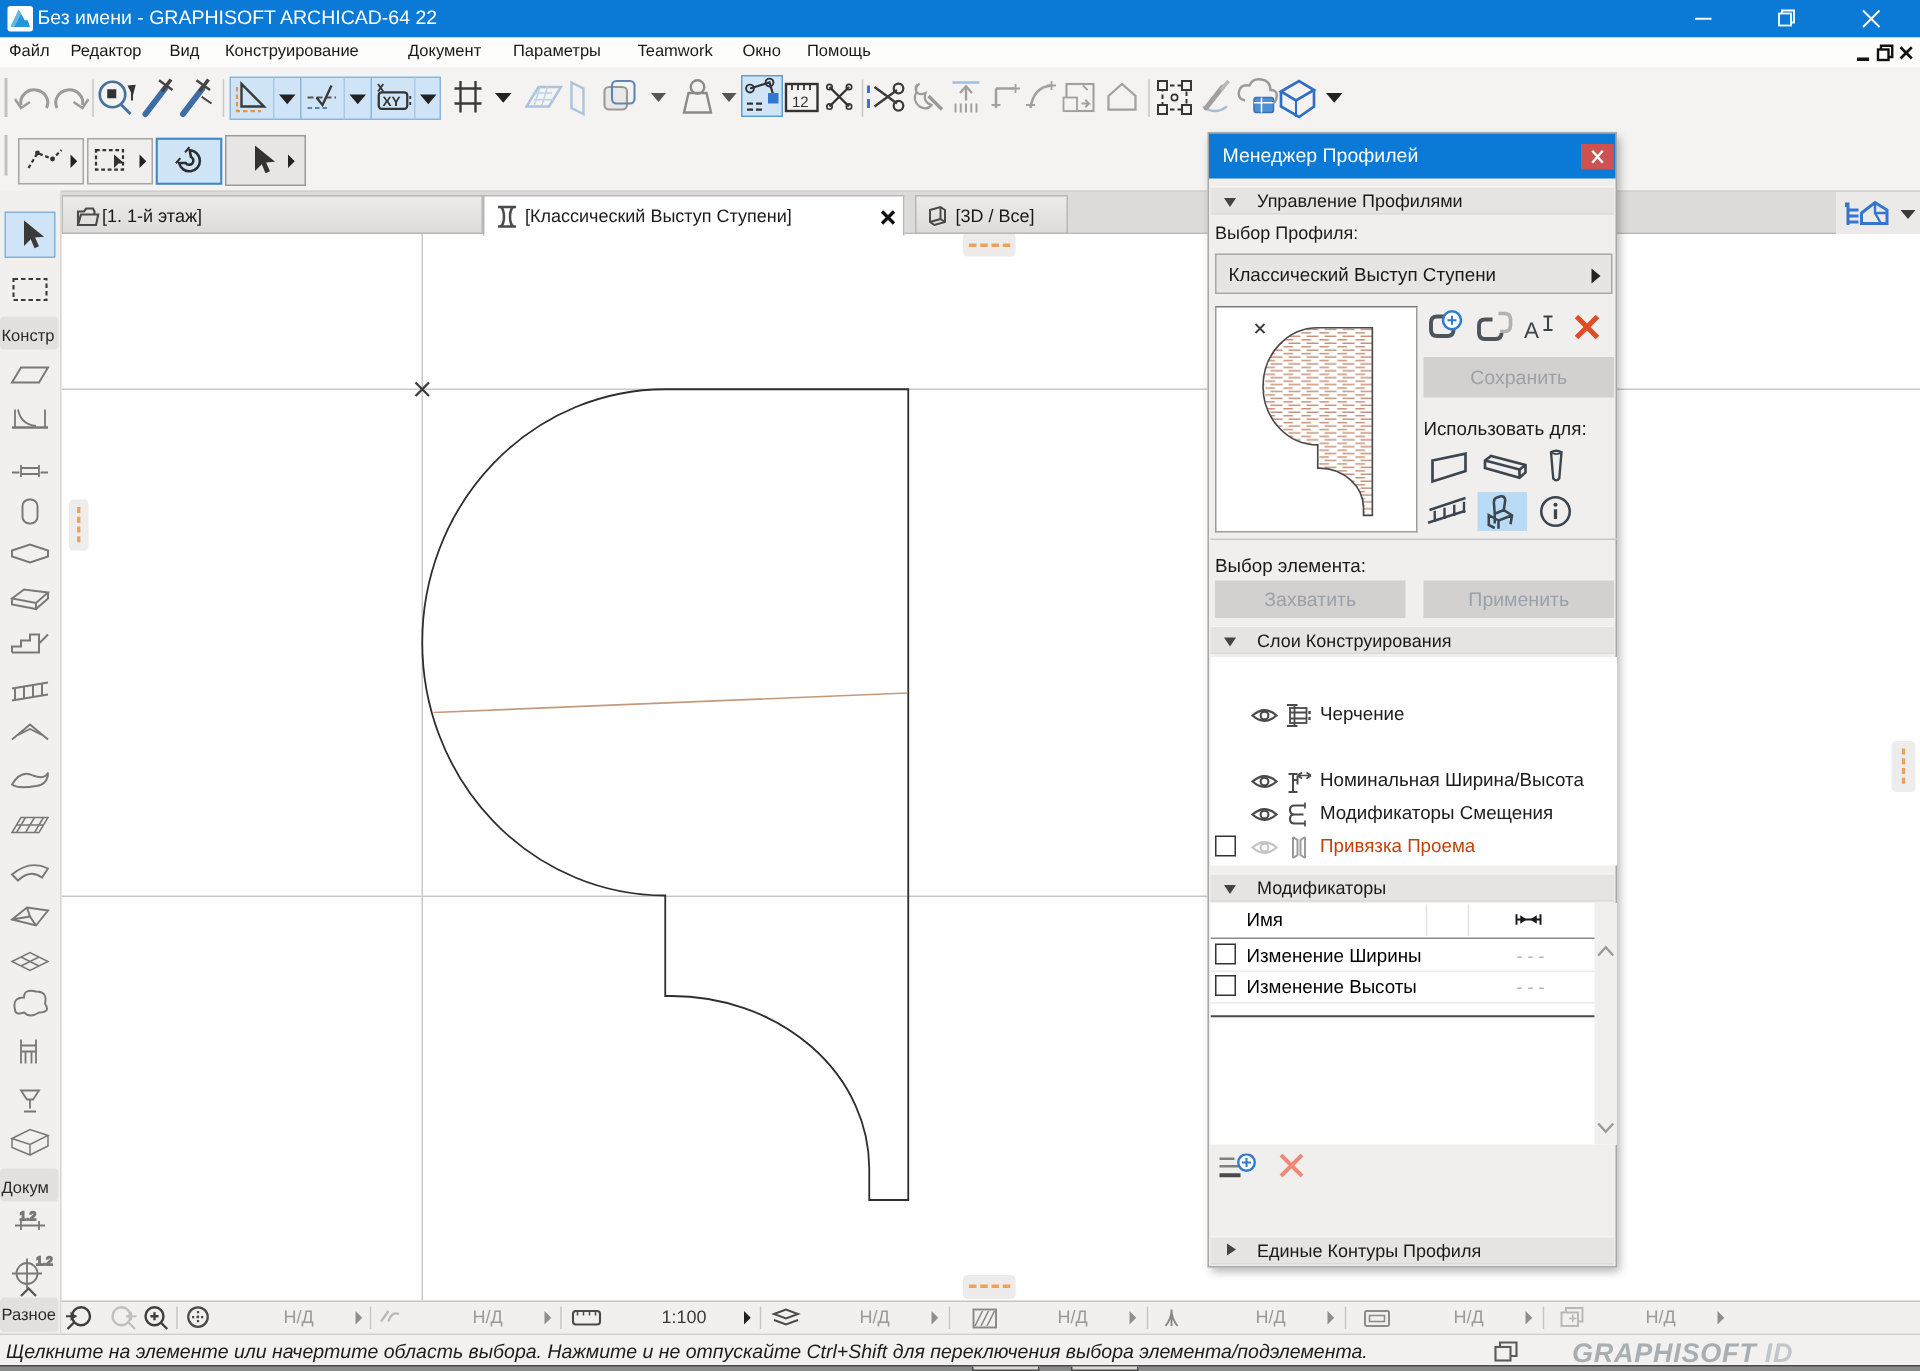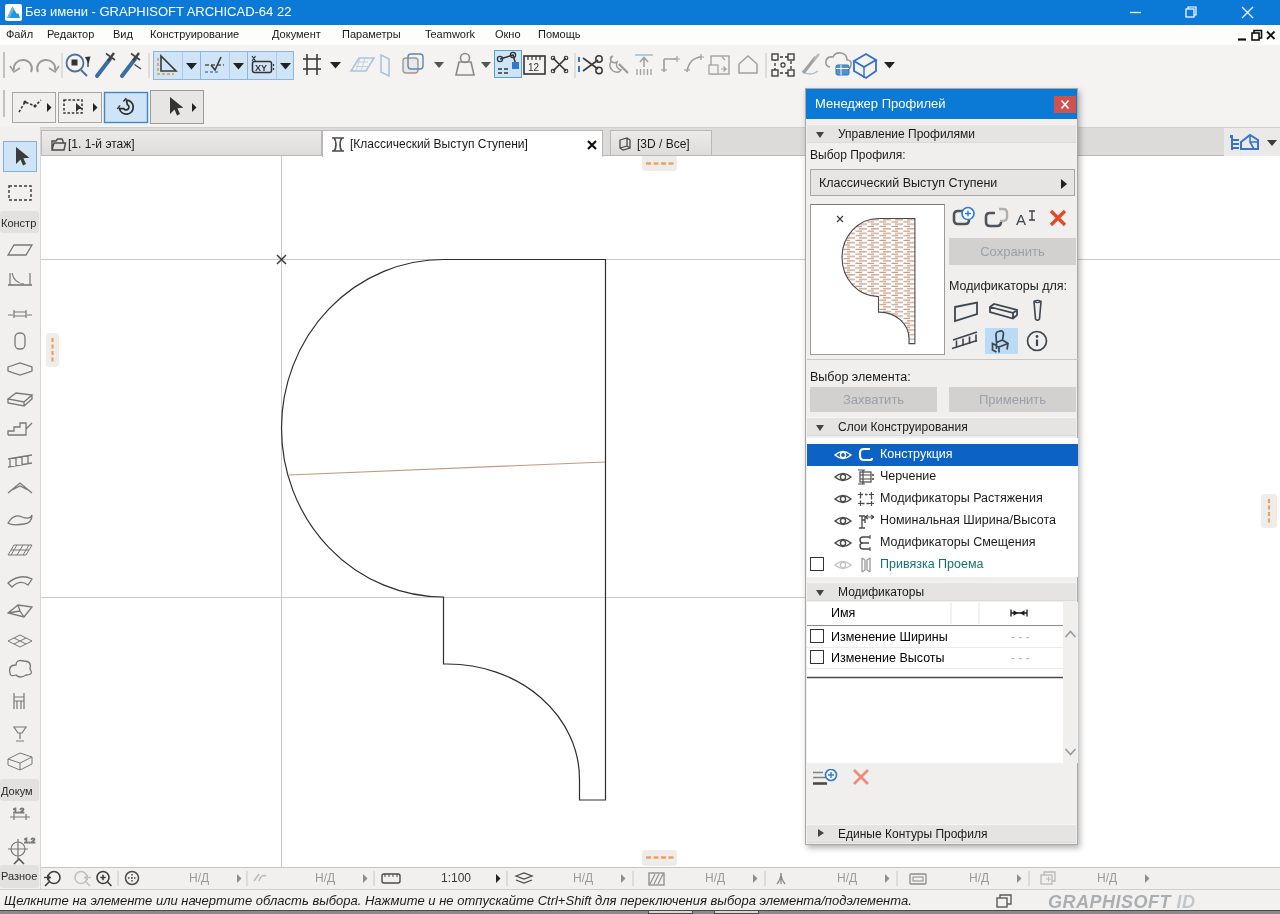--- a/index.html
+++ b/index.html
@@ -449,21 +449,21 @@
 <path d="M13 5 H8 Q4 5 4 9 V14 Q4 18 8 18 H15 Q19 18 19 14" fill="none" stroke="#4d545b" stroke-width="2.6"></path>
 <circle cx="18" cy="7.5" r="6" fill="#fff" stroke="#2e7cd0" stroke-width="1.7"></circle>
 <path d="M18 4.5 v6 m-3 -3 h6" stroke="#2e7cd0" stroke-width="1.4"></path>
 <path d="M49 3 H53 Q57 3 57 7 V11 Q57 15 53 15 H50" fill="none" stroke="#b2b1b0" stroke-width="2.4"></path>
 <path d="M45 7 H40 Q36 7 36 11 V16 Q36 20 40 20 H47 Q51 20 51 16" fill="none" stroke="#4d545b" stroke-width="2.6"></path>
 <text x="66" y="19" font-size="15" fill="#3c4349" font-family="Liberation Sans">A</text>
 <path d="M79 5 h6 m-3 0 v9 m-3 0 h6" stroke="#3c4349" stroke-width="1.4" fill="none"></path>
 <path d="M101 5 L115 19 M115 5 L101 19" stroke="#e14b26" stroke-width="3.4"></path>
 </svg>
 <div class="dbtn" style="left:143px;top:149px;height:27px;line-height:27px">Сохранить</div>
-<div class="lbl12" style="left:143px;top:190px">Модификаторы для:</div>
+<div class="lbl12" style="left:143px;top:190px">Использовать для:</div>
 
 <svg width="130" height="80" style="position:absolute;left:143px;top:206px">
 <g fill="none" stroke="#3c4650" stroke-width="1.8">
 <path d="M6 12 L28 7.5 L28 19 L6 26 Z"></path>
 <path d="M41 12 L45 9 L68 15 L68 20 L64 23.5 L41 17 Z M41 12 L64 18 L64 23.5 M64 18 L68 15"></path>
 <path d="M85 6.5 Q88.5 4.5 92 6.5 L90.5 24 Q88.5 26.5 86.5 24 Z" stroke-width="1.6"></path>
 <path d="M85 6.5 Q88.5 9 92 6.5" stroke-width="1.2"></path>
 </g>
 <g fill="none" stroke="#3c4650" stroke-width="1.6">
 <path d="M4 45 L28 37 M7.5 45.5 V53 M14 43.5 V51 M20.5 41.5 V49 M27 39.5 V47 M3 53.5 L28 45.5"></path>
@@ -479,57 +479,34 @@
 <div style="position:absolute;left:1px;top:270px;width:271px;height:1px;background:#c9c8c7"></div>
 <div class="lbl12" style="left:4px;top:281px">Выбор элемента:</div>
 <div class="dbtn" style="left:4px;top:298px">Захватить</div>
 <div class="dbtn" style="left:143px;top:298px">Применить</div>
 <div class="band" style="top:328px">
         <div class="tri-d"></div>
         <div class="bandtxt">Слои Конструирования</div>
       </div>
 
 <div style="position:absolute;left:1px;top:349px;width:271px;height:139px;background:#fff">
-<div class="lrow" style="top:6px;background:#0c63c5;color:#fff;left:0;width:271px">
-<svg class="eyeic" width="20" height="14" style="position:absolute;left:26px;top:4px">
-            <path d="M2 7 Q10 0 18 7 Q10 14 2 7 Z" fill="none" stroke="#fff" stroke-width="1.5"></path>
-            <circle cx="10" cy="7" r="2.6" fill="none" stroke="#fff" stroke-width="1.4"></circle>
-          </svg>
-<svg width="18" height="18" style="position:absolute;left:50px;top:2px">
-            <path d="M13 3 H7 Q3 3 3 7 V10 Q3 14 7 14 H13 Q15 14 15 12" fill="none" stroke="#fff" stroke-width="2.2"></path>
-          </svg>
-<span class="ltxt">Конструкция</span>
-</div>
 <div class="lrow" style="top:28px;left:0">
 <svg width="20" height="14" style="position:absolute;left:26px;top:4px">
             <path d="M2 7 Q10 0 18 7 Q10 14 2 7 Z" fill="none" stroke="#4a4a4a" stroke-width="1.5"></path>
             <circle cx="10" cy="7" r="2.6" fill="none" stroke="#4a4a4a" stroke-width="1.4"></circle>
           </svg>
 <svg width="18" height="18" style="position:absolute;left:50px;top:2px">
             <g fill="none" stroke="#4a4a4a" stroke-width="1.2">
               <rect x="3" y="4" width="11" height="10"></rect>
               <path d="M3 7 H14 M3 11 H14 M6 4 V14 M6 1.5 V4 M6 14 V16.5 M1 2 H8 M1 16 H8"></path>
               <path d="M16 6 v2 m0 2 v2" stroke-width="1.6"></path>
             </g>
           </svg>
 <span class="ltxt">Черчение</span>
 </div>
-<div class="lrow" style="top:50px;left:0">
-<svg width="20" height="14" style="position:absolute;left:26px;top:4px">
-            <path d="M2 7 Q10 0 18 7 Q10 14 2 7 Z" fill="none" stroke="#4a4a4a" stroke-width="1.5"></path>
-            <circle cx="10" cy="7" r="2.6" fill="none" stroke="#4a4a4a" stroke-width="1.4"></circle>
-          </svg>
-<svg width="18" height="18" style="position:absolute;left:50px;top:2px">
-            <g fill="none" stroke="#4a4a4a" stroke-width="1.3">
-              <rect x="3.5" y="4.5" width="11" height="9" stroke-dasharray="2.5 2"></rect>
-              <path d="M3.5 2 v5 m-2.5 -2.5 h5 M14.5 2 v5 m-2.5 -2.5 h5 M3.5 11 v5 m-2.5 -2.5 h5 M14.5 11 v5 m-2.5 -2.5 h5" stroke-width="1.1"></path>
-            </g>
-          </svg>
-<span class="ltxt">Модификаторы Растяжения</span>
-</div>
 <div class="lrow" style="top:72px;left:0">
 <svg width="20" height="14" style="position:absolute;left:26px;top:4px">
             <path d="M2 7 Q10 0 18 7 Q10 14 2 7 Z" fill="none" stroke="#4a4a4a" stroke-width="1.5"></path>
             <circle cx="10" cy="7" r="2.6" fill="none" stroke="#4a4a4a" stroke-width="1.4"></circle>
           </svg>
 <svg width="20" height="18" style="position:absolute;left:50px;top:2px">
             <g fill="none" stroke="#4a4a4a" stroke-width="1.3">
               <path d="M5 4 v12 M2 4 h6 M2 16 h6 M5 8 h3 M8 5 v6"></path>
               <path d="M8 5 h9 m-9 0 l3 -2 m-3 2 l3 2 m6 -2 l-3 -2 m3 2 l-3 2" stroke-width="1.1"></path>
             </g>
@@ -542,21 +519,21 @@
             <circle cx="10" cy="7" r="2.6" fill="none" stroke="#4a4a4a" stroke-width="1.4"></circle>
           </svg>
 <svg width="18" height="18" style="position:absolute;left:50px;top:2px">
             <g fill="none" stroke="#4a4a4a" stroke-width="1.4">
               <path d="M13 3 H6 Q3 3 3 6 Q3 9 6 9 H12 M13 15 H6 Q3 15 3 12 Q3 9 6 9"></path>
               <path d="M13 1 v4 M13 13 v4" stroke-width="1.1"></path>
             </g>
           </svg>
 <span class="ltxt">Модификаторы Смещения</span>
 </div>
-<div class="lrow" style="top:116px;left:0;color:#0f766e">
+<div class="lrow" style="top:116px;left:0;color:#c2410c">
 <div style="position:absolute;left:3px;top:3px;width:14px;height:14px;border:1.5px solid #333;background:#fff"></div>
 <svg width="20" height="14" style="position:absolute;left:26px;top:4px">
             <path d="M2 7 Q10 0 18 7 Q10 14 2 7 Z" fill="none" stroke="#c4c4c4" stroke-width="1.5"></path>
             <circle cx="10" cy="7" r="2.6" fill="none" stroke="#c4c4c4" stroke-width="1.4"></circle>
           </svg>
 <svg width="18" height="18" style="position:absolute;left:50px;top:2px">
             <g fill="none" stroke="#9a9a9a" stroke-width="1.3">
               <path d="M5 2 V16 M13 2 V16 M5 2 L8 4 V14 L5 16 M13 2 L10 4 V14 L13 16"></path>
             </g>
           </svg>

